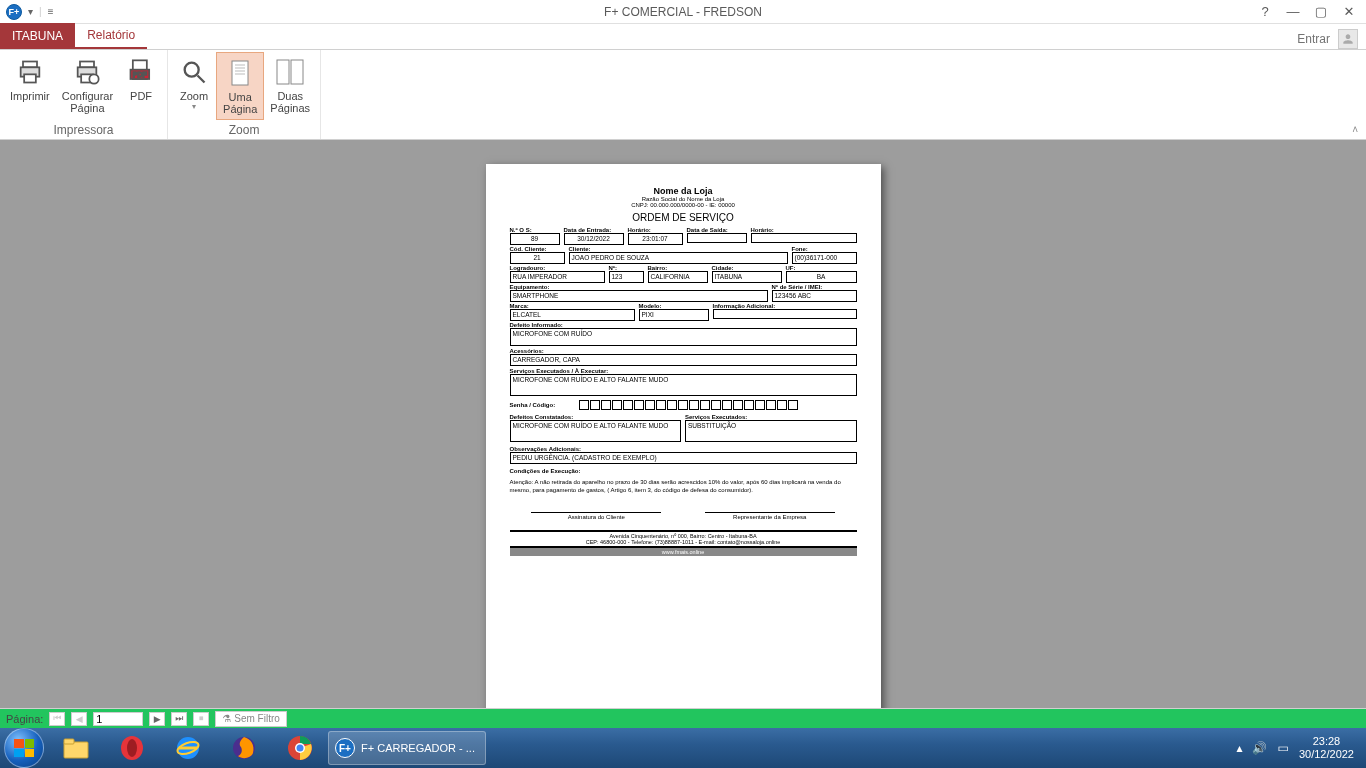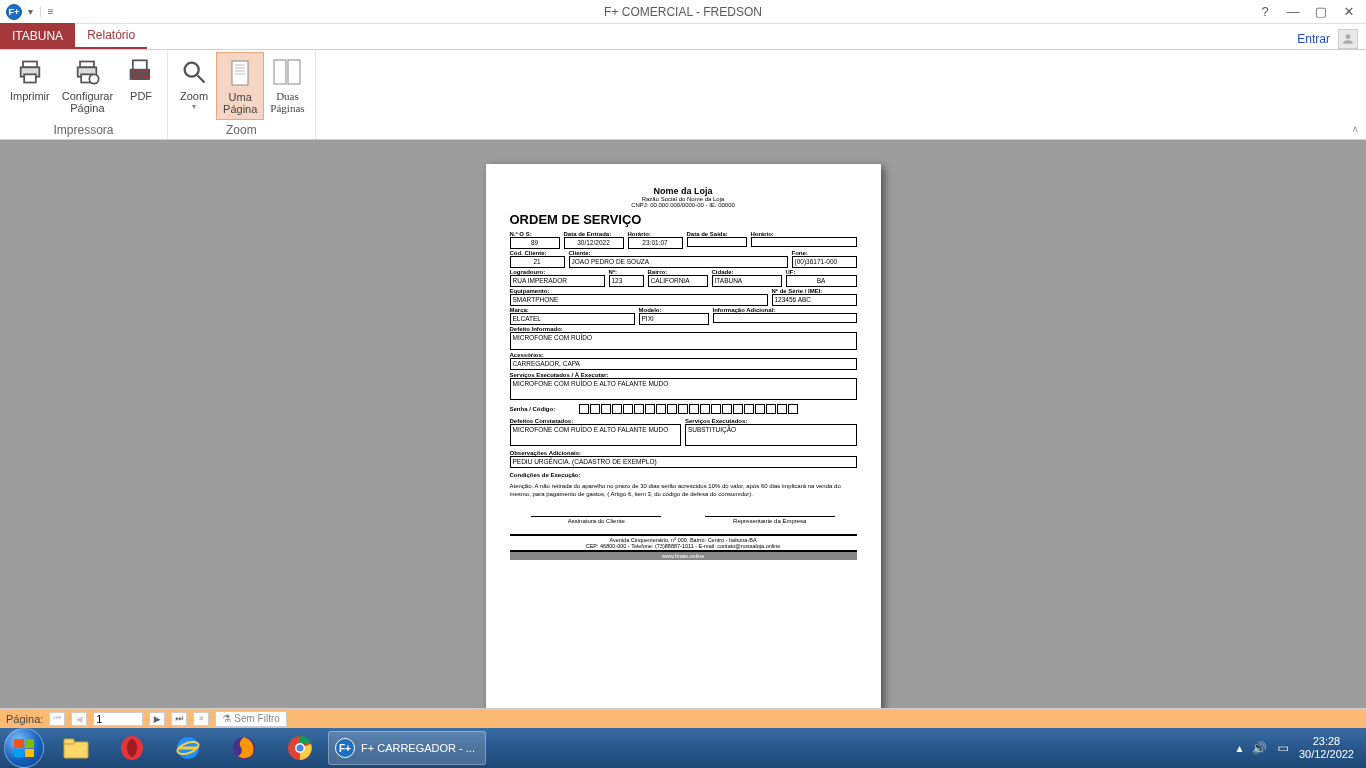--- a/index.html
+++ b/index.html
@@ -11,21 +11,21 @@
 .app-icon { width: 16px; height: 16px; border-radius: 50%; background: #1b6ec2; display: flex; align-items: center; justify-content: center; color: #fff; font-size: 9px; font-weight: bold; border: 1px solid #0d5aa0; }
 .qat-icon { font-size: 10px; color: #666; }
 .titlebar-center { position: absolute; left: 50%; transform: translateX(-50%); font-size: 12px; color: #5a5a5a; }
 .titlebar-right { margin-left: auto; display: flex; align-items: center; gap: 14px; padding-right: 10px; }
 .win-btn { width: 14px; height: 14px; display: flex; align-items: center; justify-content: center; color: #5a5a5a; font-size: 13px; cursor: pointer; }
 
 
 .tabrow { height: 26px; display: flex; align-items: flex-end; border-bottom: 1px solid #d0d0d0; position: relative; }
 .file-tab { background: #a4373a; color: #fff; font-size: 12px; padding: 4px 12px; height: 26px; display: flex; align-items: center; cursor: pointer; }
 .tab { font-size: 12px; padding: 4px 12px; height: 26px; display: flex; align-items: center; cursor: pointer; color: #a4373a; border-bottom: 2px solid #a4373a; }
-.tabrow-right { margin-left: auto; display: flex; align-items: center; gap: 8px; padding-right: 8px; font-size: 12px; color: #1d4ed8; }
+.tabrow-right { margin-left: auto; display: flex; align-items: center; gap: 8px; padding-right: 8px; font-size: 12px; color: #737373; }
 .user-avatar { width: 20px; height: 20px; background: #e8e8e8; border: 1px solid #ccc; display: flex; align-items: center; justify-content: center; }
 .user-avatar svg { width: 14px; height: 14px; fill: #aaa; }
 
 
 .ribbon { height: 90px; background: #fff; display: flex; border-bottom: 1px solid #d0d0d0; position: relative; }
 .ribbon-group { display: flex; flex-direction: column; align-items: center; border-right: 1px solid #e6e6e6; padding: 2px 4px 0; }
 .ribbon-group-items { display: flex; flex: 1; align-items: flex-start; }
 .ribbon-group-label { font-size: 12px; color: #666; padding-bottom: 2px; }
 .ribbon-btn { display: flex; flex-direction: column; align-items: center; justify-content: flex-start; padding: 4px 6px; cursor: pointer; font-size: 11px; color: #444; text-align: center; min-width: 44px; }
 .ribbon-btn.selected { background: #f7d5c5; border: 1px solid #e8a77f; }
@@ -37,34 +37,34 @@
 .workspace { background: #9f9f9f; }
 .workspace-inner { padding: 24px 0; }
 .page { width: 395px; height: 556px; background: #fff; box-shadow: 3px 3px 8px rgba(0,0,0,0.5); padding: 22px 24px; font-size: 7px; color: #000; font-family: Arial, sans-serif; position: relative; }
 .workspace { background: #9f9f9f; }
 .workspace { background:#9d9d9d;}
 .workspace { background:#9e9e9e;}
 .workspace { background:#9d9d9d; }
 
 .page h1 { text-align: center; font-size: 9px; font-weight: bold; }
 .page .sub { text-align: center; font-size: 6px; }
-.page .title { text-align: left; font-size: 13px; font-weight: bold; margin: 4px 0; }
+.page .title { text-align: center; font-size: 10px; font-weight: normal; margin: 4px 0; }
 .row { display: flex; gap: 4px; margin-bottom: 1px; }
 .field { display: flex; flex-direction: column; }
 .field-label { font-size: 6px; font-weight: bold; white-space: nowrap; }
 .field-box { border: 1px solid #000; font-size: 6.5px; padding: 1px 2px; min-height: 10px; line-height: 8px; }
 .codeboxes { display: flex; gap: 1px; }
 .codebox { width: 10px; height: 10px; border: 1px solid #000; }
 .sig-row { display: flex; justify-content: space-around; margin-top: 18px; }
 .sig { width: 130px; text-align: center; border-top: 1px solid #000; font-size: 6px; padding-top: 1px; }
 .footer-bar { border-top: 2px solid #000; border-bottom: 2px solid #000; margin-top: 10px; font-size: 5.5px; text-align: center; padding: 1px 0; }
 .footer-bar2 { background: #888; color: #fff; font-size: 5.5px; text-align: center; padding: 1px 0; }
 
 
-.statusbar { height: 20px; background: #fdba74; border-top: 1px solid #d0d0d0; display: flex; align-items: center; font-size: 11px; color: #444; padding: 0 6px; gap: 6px; }
+.statusbar { height: 20px; background: #22c55e; border-top: 1px solid #d0d0d0; display: flex; align-items: center; font-size: 11px; color: #444; padding: 0 6px; gap: 6px; }
 .statusbar input { width: 50px; font-size: 11px; border: 1px solid #ccc; padding: 0 2px; }
 .nav-btn { width: 16px; height: 14px; display: flex; align-items: center; justify-content: center; border: 1px solid #ccc; background: #fff; cursor: pointer; font-size: 9px; color: #666; }
 .nav-btn.disabled { color: #ccc; }
 .filter-btn { display: flex; align-items: center; gap: 3px; border: 1px solid #ccc; background: #fff; padding: 0 6px; height: 16px; font-size: 10px; color: #888; }
 
 
 .taskbar { height: 40px; background: linear-gradient(#3b6ea5, #2a5a8f 40%, #1d4876); display: flex; align-items: center; padding: 0 4px; position: relative; }
 .taskbar-item { width: 56px; height: 34px; display: flex; align-items: center; justify-content: center; cursor: pointer; border-radius: 2px; }
 .taskbar-app { display: flex; align-items: center; gap: 6px; background: rgba(255,255,255,0.18); border: 1px solid rgba(255,255,255,0.3); border-radius: 3px; height: 34px; padding: 0 10px 0 6px; color: #fff; font-size: 11px; cursor: pointer; }
 .taskbar-app-icon { width: 20px; height: 20px; border-radius: 50%; background: #1b6ec2; border: 1px solid #fff; display: flex; align-items: center; justify-content: center; font-size: 10px; color: #fff; font-weight: bold; }
@@ -175,21 +175,21 @@
         <span style="white-space:pre-line;">Uma
 Página</span>
       </div>
       <div class="ribbon-btn">
         <div class="ribbon-icon">
           <svg width="30" height="28" viewBox="0 0 30 28">
               <rect x="2" y="2" width="12" height="24" fill="#fff" stroke="#888"></rect>
               <rect x="16" y="2" width="12" height="24" fill="#fff" stroke="#888"></rect>
             </svg>
         </div>
-        <span style="white-space:pre-line;font-family:Liberation Serif, serif;">Duas
+        <span style="white-space:pre-line;">Duas
 Páginas</span>
       </div>
     </div>
     <div class="ribbon-group-label">Zoom</div>
   </div>
 
   <div class="collapse-caret">˄</div>
 </div>
 
 <div class="workspace">

